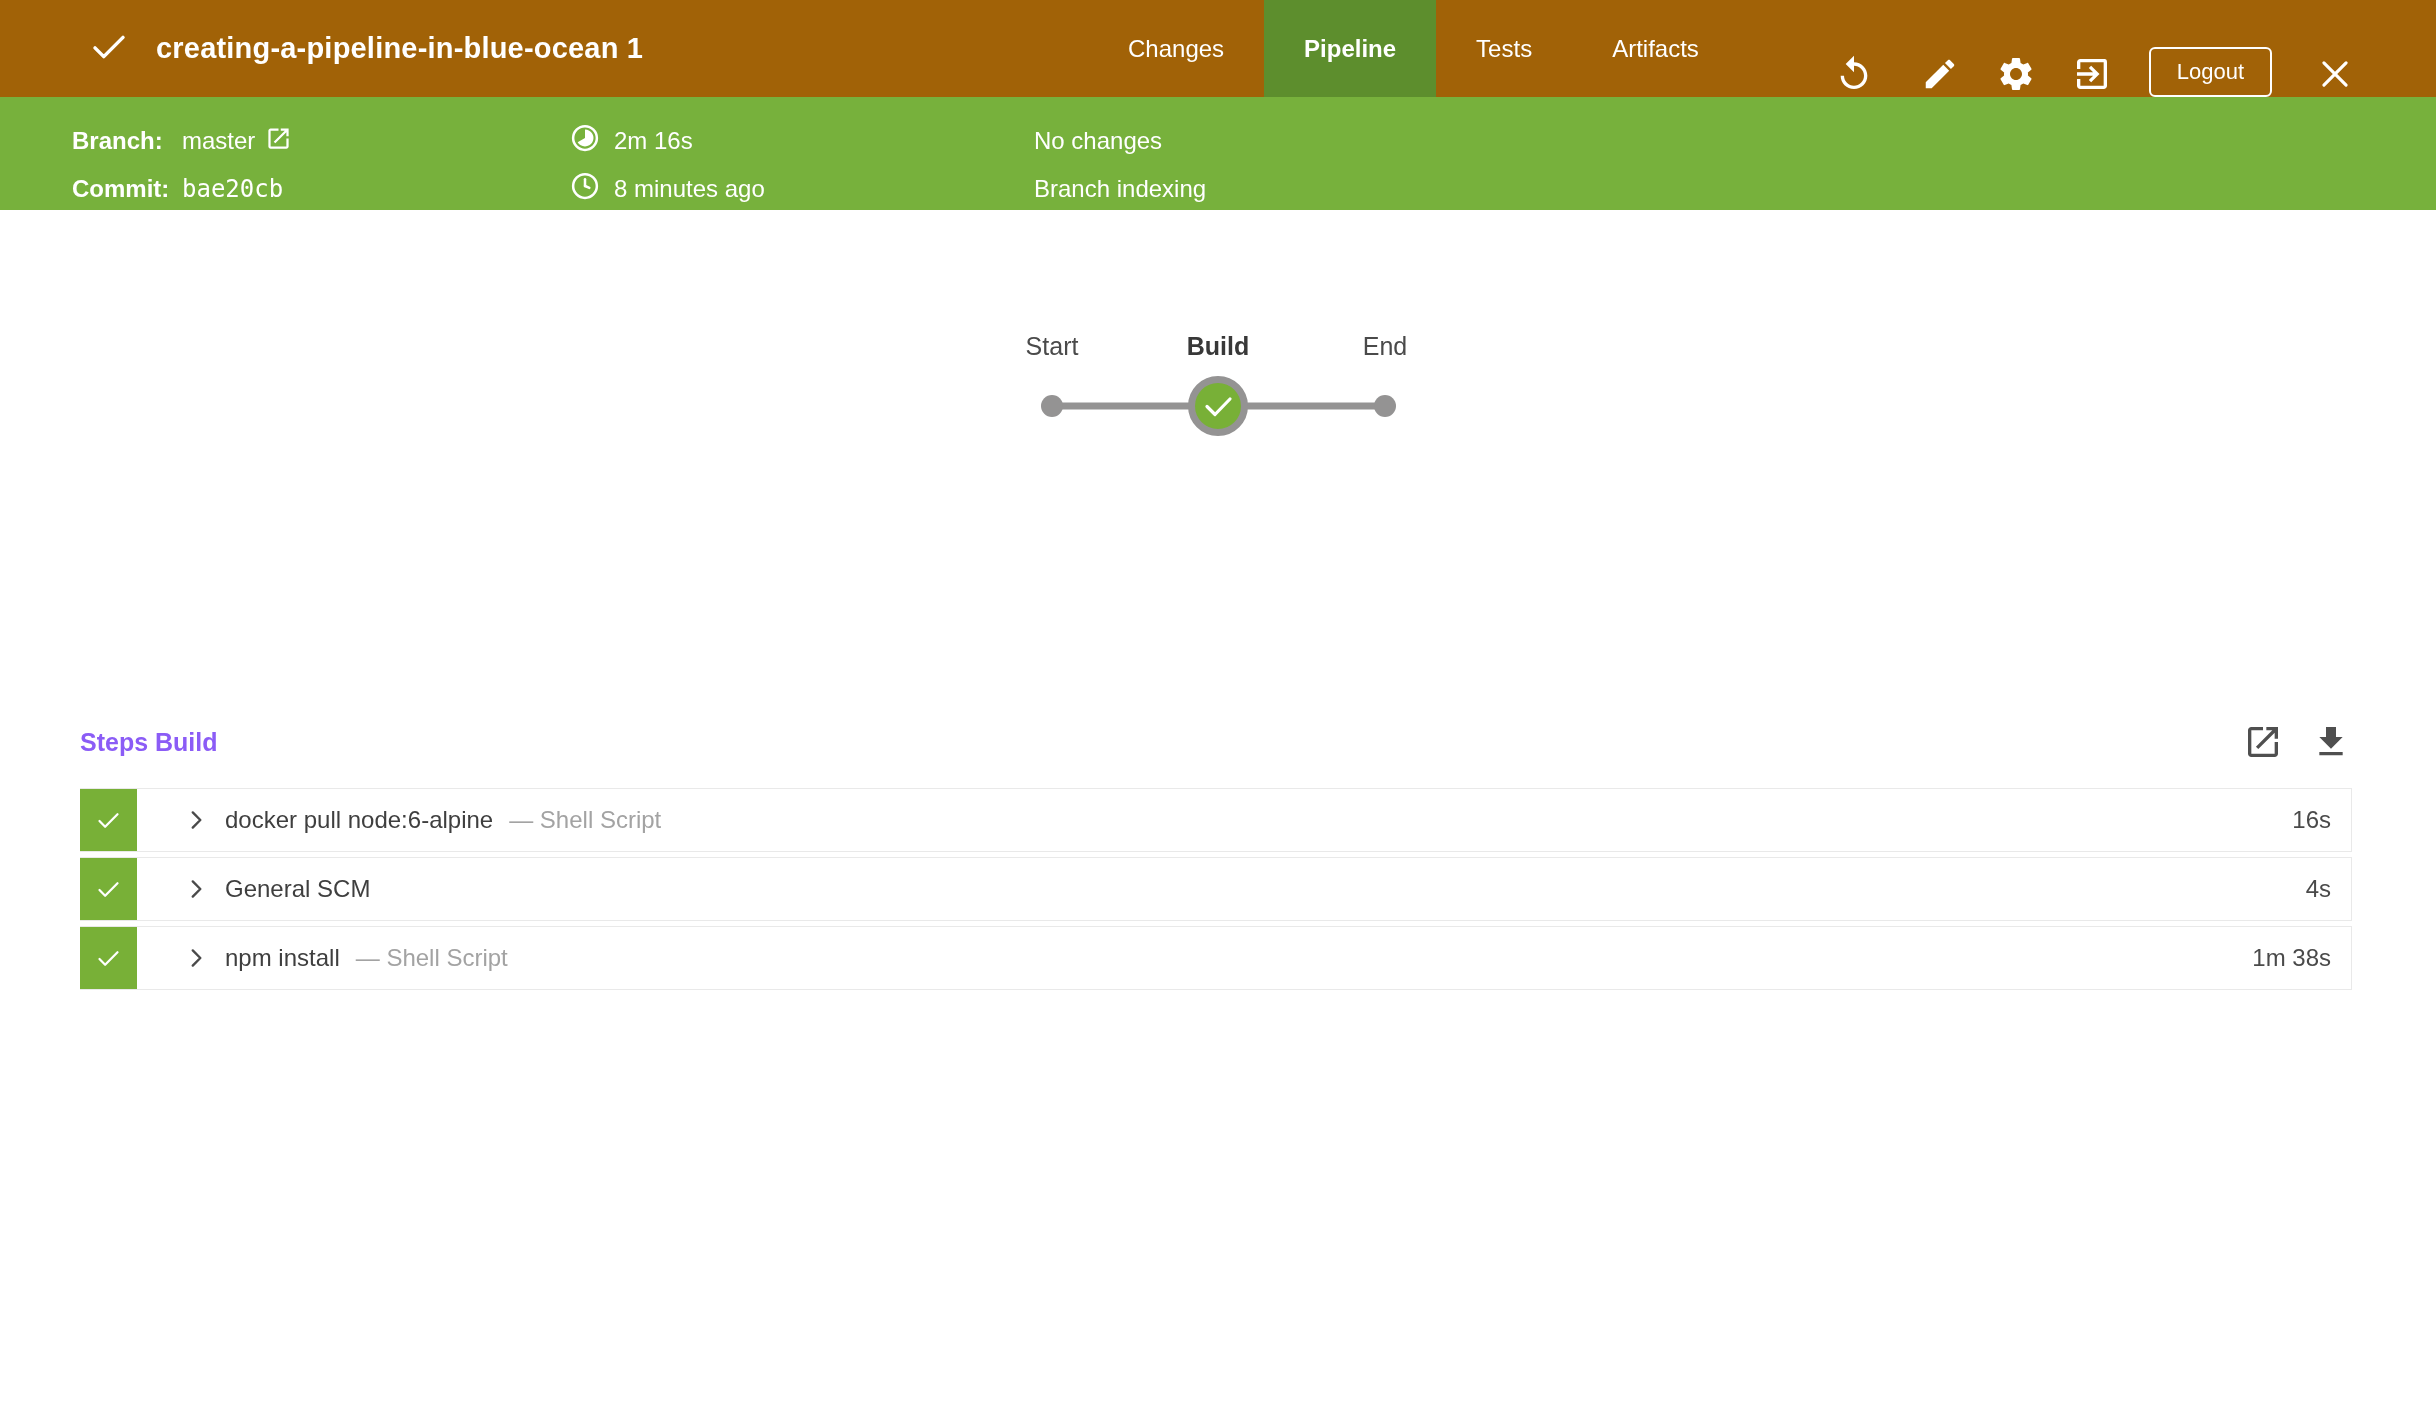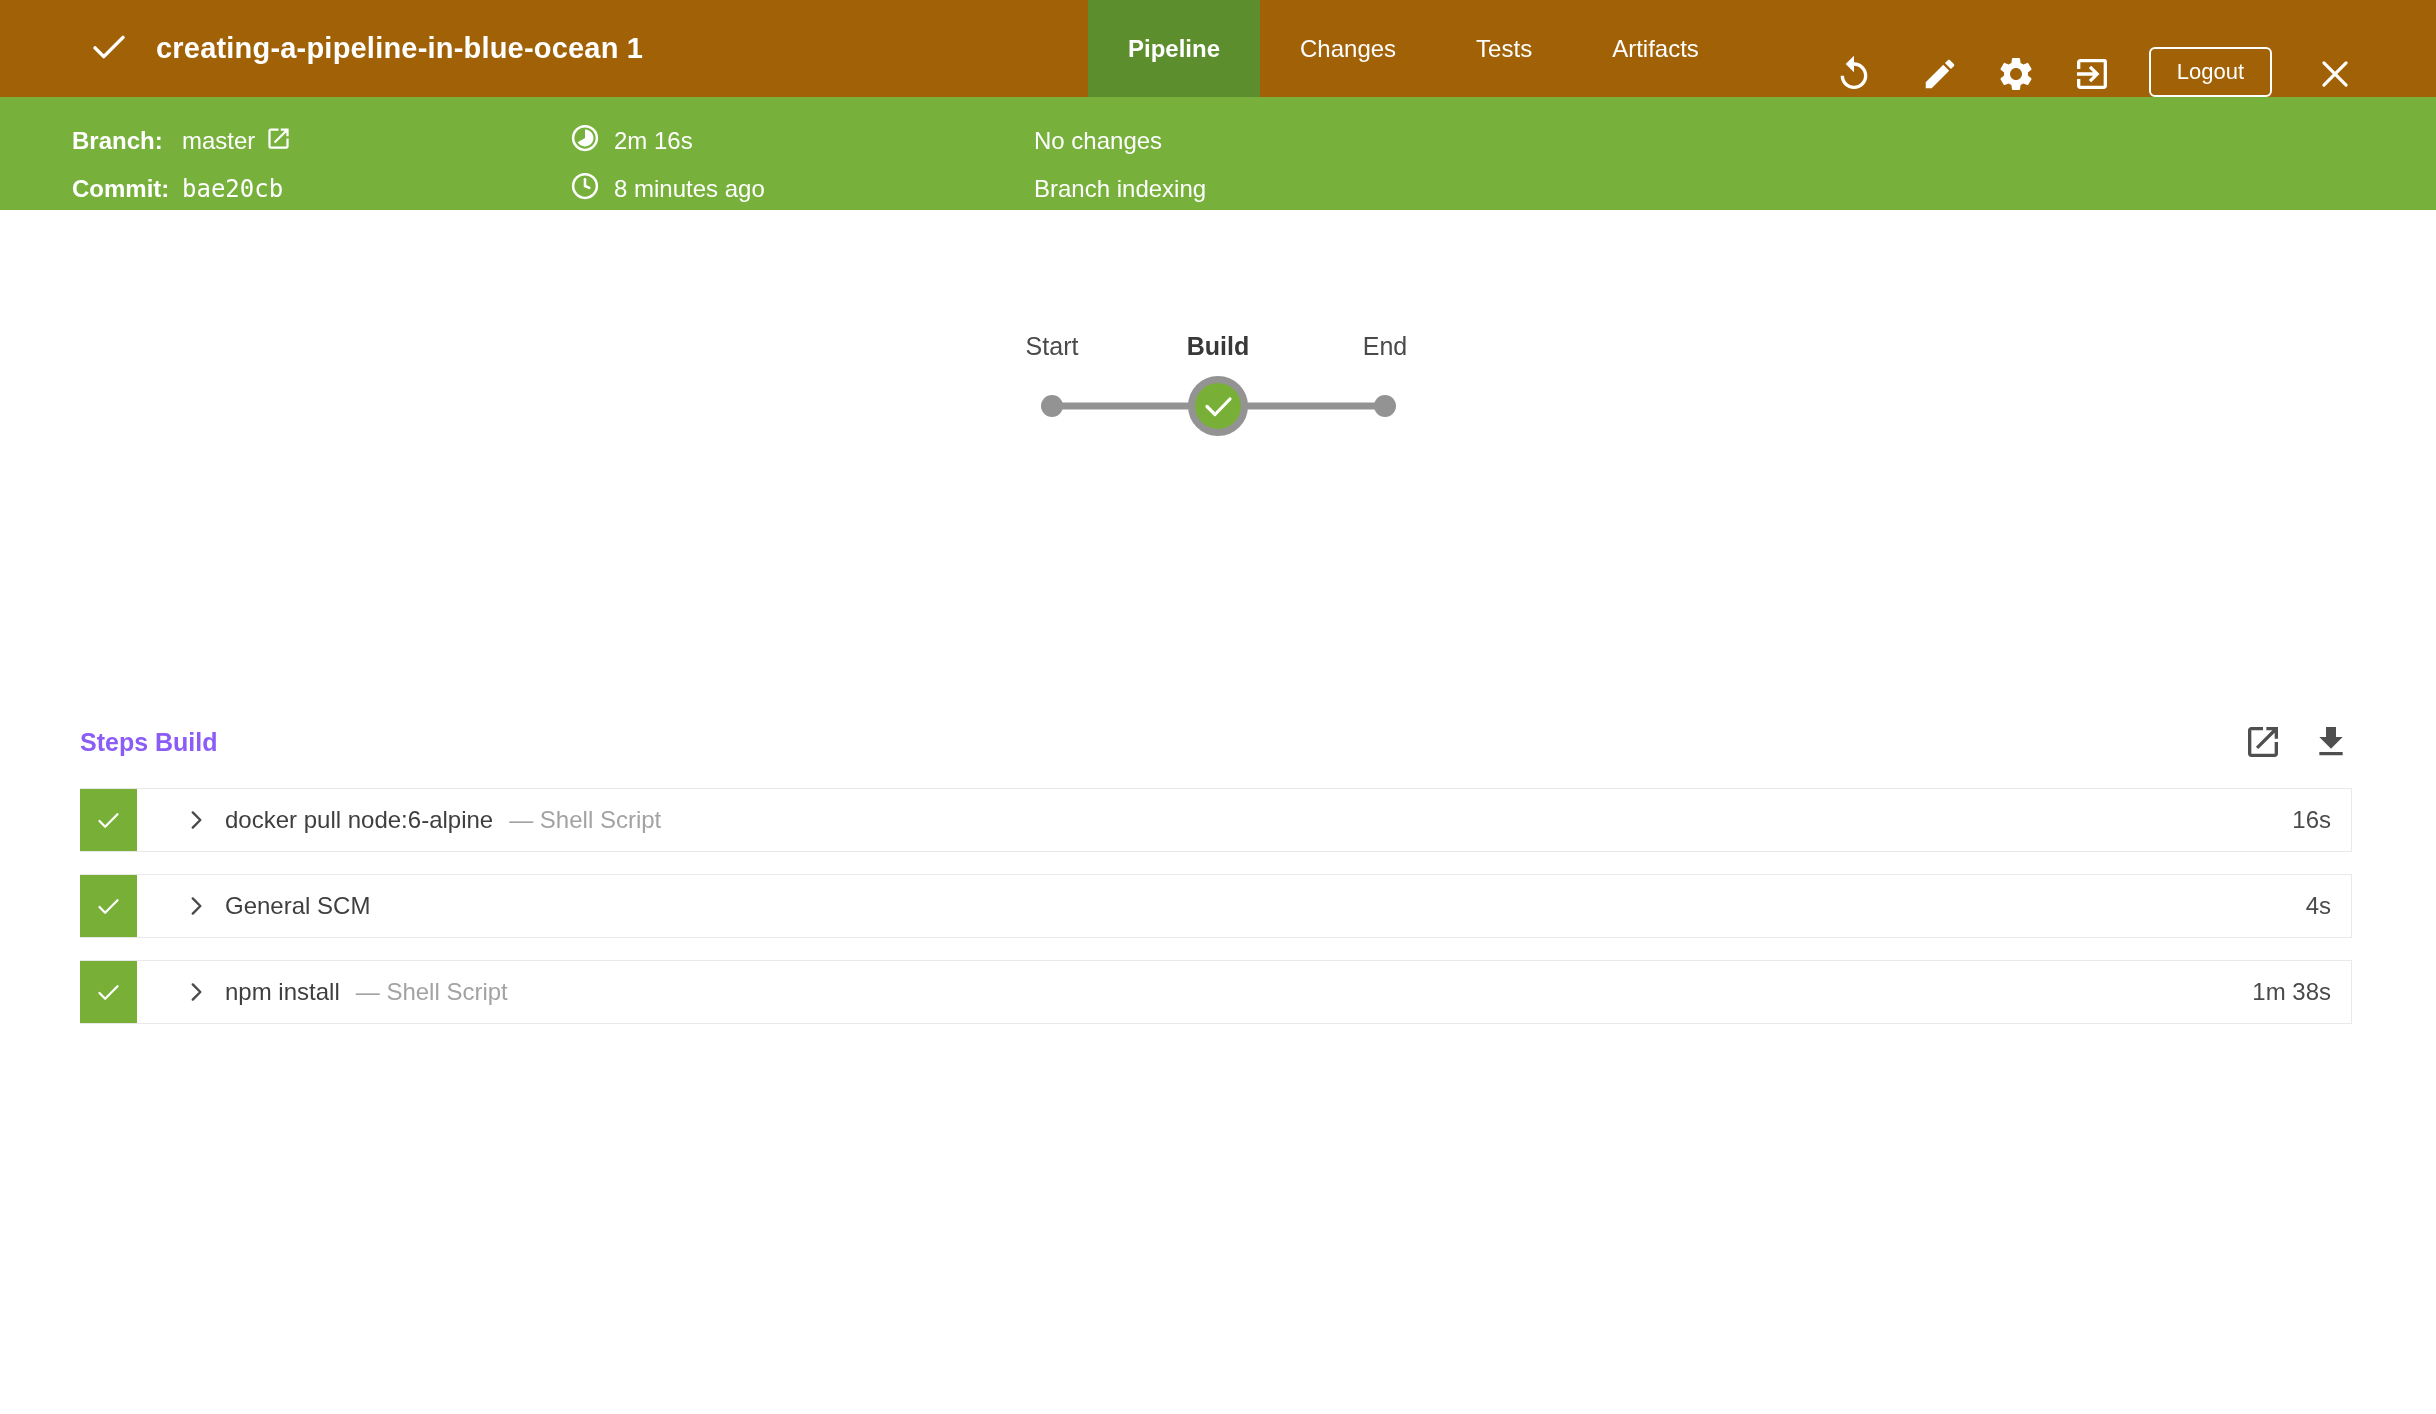--- a/index.html
+++ b/index.html
@@ -47,21 +47,21 @@
 
   
   .steps-head { position:absolute; left:80px; top:716px; width:2272px; height:52px;
                 display:flex; align-items:center; }
   .steps-title { font-size:25px; font-weight:bold; color:#8b5cf6; }
   .steps-head-icons { margin-left:auto; display:flex; align-items:center; gap:26px; }
   .sicon { width:42px; height:42px; display:flex; align-items:center; justify-content:center; cursor:pointer; }
 
   .steps-list { position:absolute; left:80px; top:788px; width:2272px; }
   .step-row { display:flex; align-items:stretch; height:64px; background:#ffffff;
-              border:1px solid #e9e9e9; border-left:none; margin-bottom:22px; cursor:pointer; }
+              border:1px solid #e9e9e9; border-left:none; margin-bottom:5px; cursor:pointer; }
   .step-status { width:57px; background:#78b037; display:flex; align-items:center; justify-content:center; flex:none; }
   .step-chevron { width:26px; margin-left:46px; display:flex; align-items:center; justify-content:center; flex:none; }
   .step-name { margin-left:16px; display:flex; align-items:center; font-size:24px; color:#3f3f3f; white-space:nowrap; }
   .step-type { margin-left:16px; display:flex; align-items:center; font-size:24px; color:#a3a3a3; white-space:nowrap; }
   .step-duration { margin-left:auto; padding-right:20px; display:flex; align-items:center; font-size:24px; color:#4a4a4a; }
 </style>
 </head>
 <body>
 
 <div id="app">
@@ -70,26 +70,26 @@
     <div class="header-left">
       <span>
         <svg width="42" height="42" viewBox="0 0 24 24" fill="none" stroke="#ffffff" stroke-width="2" stroke-linecap="round" stroke-linejoin="round">
             <polyline points="20 6.5 9 17.5 4 12.5"></polyline>
           </svg>
       </span>
       <span class="header-title">creating-a-pipeline-in-blue-ocean 1</span>
     </div>
 
     <div class="tabs">
+      <div class="tab">
+          <span>Changes</span>
+        </div>
+
       <div class="tab active">
           <span>Pipeline</span>
-        </div>
-
-      <div class="tab">
-          <span>Changes</span>
         </div>
 
       <div class="tab">
           <span>Tests</span>
         </div>
 
       <div class="tab">
           <span>Artifacts</span>
         </div>
     </div>

